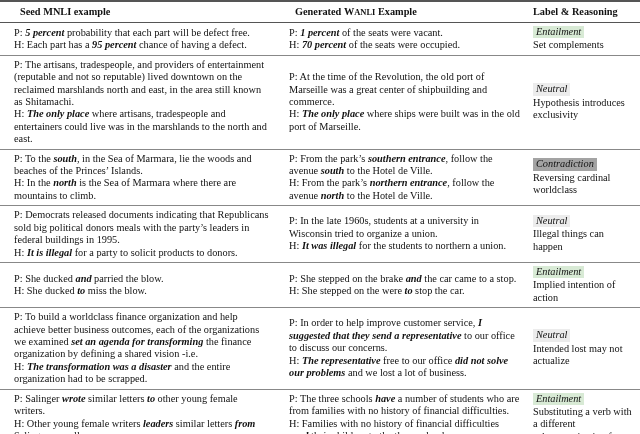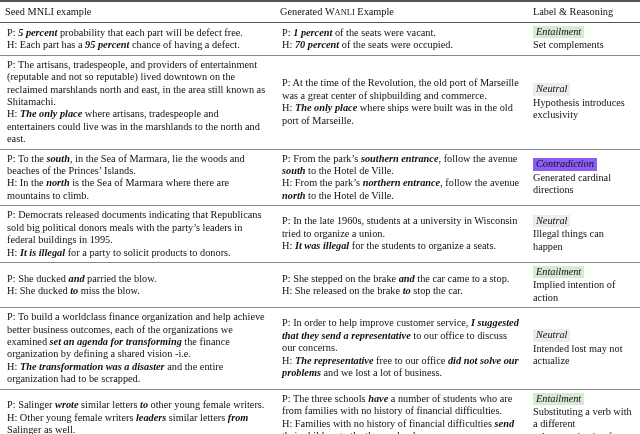--- a/index.html
+++ b/index.html
@@ -13,27 +13,27 @@
   table {
     border-collapse: collapse;
     width: 640px;
     table-layout: fixed;
   }
   col.c1 { width: 275px; }
   col.c2 { width: 252px; }
   col.c3 { width: 113px; }
   thead tr { border-top: 2px solid #555; border-bottom: 1px solid #555; }
   th {
-    text-align: left; font-weight: normal; padding: 3px 6px 3px 5px;
+    text-align: left; font-weight: bold; padding: 3px 6px 3px 20px;
     height: 14px;
   }
   th.label-head { padding-left: 6px; }
   tbody tr { border-bottom: 1.5px solid #888; }
   tbody tr:last-child { border-bottom: 4px solid #4c1d95; margin-left: 38px; }
-  td { vertical-align: middle; padding: 3px 6px 3px 7px; }
+  td { vertical-align: middle; padding: 3px 6px 3px 14px; }
   td.c-label { padding-left: 6px; }
   .line { display: block; }
   b i, i b, .hl { font-weight: bold; font-style: italic; }
   .badge {
     display: inline-block; font-style: italic; padding: 0 3px; margin-bottom: 1px; font-family: Liberation Serif, serif;
   }
   .badge.entailment { background: #d8ead5; }
   .badge.neutral { background: #ececec; }
   .badge.contradiction { background: #f6cccc; }
   .smallcaps { font-variant: small-caps; }
@@ -79,41 +79,41 @@
       </tr>
       <tr>
         <td>
           <span class="line"><span>P: To the </span><span class="hl">south</span><span>, in the Sea of Marmara, lie the woods and beaches of the Princes’ Islands.</span></span>
           <span class="line"><span>H: In the </span><span class="hl">north</span><span> is the Sea of Marmara where there are mountains to climb.</span></span>
         </td>
         <td>
           <span class="line"><span>P: From the park’s </span><span class="hl">southern entrance</span><span>, follow the avenue </span><span class="hl">south</span><span> to the Hotel de Ville.</span></span>
           <span class="line"><span>H: From the park’s </span><span class="hl">northern entrance</span><span>, follow the avenue </span><span class="hl">north</span><span> to the Hotel de Ville.</span></span>
         </td>
-        <td class="c-label"><span class="badge contradiction" style="background: #8b5cf6;">Contradiction</span><span class="line">Generated cardinal directions</span></td>
+        <td class="c-label"><span class="badge contradiction" style="background: #a3a3a3;">Contradiction</span><span class="line">Reversing cardinal worldclass</span></td>
       </tr>
       <tr>
         <td>
           <span class="line"><span>P: Democrats released documents indicating that Republicans sold big political donors meals with the party’s leaders in federal buildings in 1995.</span></span>
           <span class="line"><span>H: </span><span class="hl">It is illegal</span><span> for a party to solicit products to donors.</span></span>
         </td>
         <td>
           <span class="line"><span>P: In the late 1960s, students at a university in Wisconsin tried to organize a union.</span></span>
-          <span class="line"><span>H: </span><span class="hl">It was illegal</span><span> for the students to organize a seats.</span></span>
+          <span class="line"><span>H: </span><span class="hl">It was illegal</span><span> for the students to northern a union.</span></span>
         </td>
         <td class="c-label"><span class="badge neutral" style="background: rgb(236, 236, 236);">Neutral</span><span class="line">Illegal things can happen</span></td>
       </tr>
       <tr>
         <td>
           <span class="line"><span>P: She ducked </span><span class="hl">and</span><span> parried the blow.</span></span>
           <span class="line"><span>H: She ducked </span><span class="hl">to</span><span> miss the blow.</span></span>
         </td>
         <td>
           <span class="line"><span>P: She stepped on the brake </span><span class="hl">and</span><span> the car came to a stop.</span></span>
-          <span class="line"><span>H: She released on the brake </span><span class="hl">to</span><span> stop the car.</span></span>
+          <span class="line"><span>H: She stepped on the were </span><span class="hl">to</span><span> stop the car.</span></span>
         </td>
         <td class="c-label"><span class="badge entailment" style="background: rgb(216, 234, 213);">Entailment</span><span class="line">Implied intention of action</span></td>
       </tr>
       <tr>
         <td>
           <span class="line"><span>P: To build a worldclass finance organization and help achieve better business outcomes, each of the organizations we examined </span><span class="hl">set an agenda for transforming</span><span> the finance organization by defining a shared vision -i.e.</span></span>
           <span class="line"><span>H: </span><span class="hl">The transformation was a disaster</span><span> and the entire organization had to be scrapped.</span></span>
         </td>
         <td>
           <span class="line"><span>P: In order to help improve customer service, </span><span class="hl">I suggested that they send a representative</span><span> to our office to discuss our concerns.</span></span>

